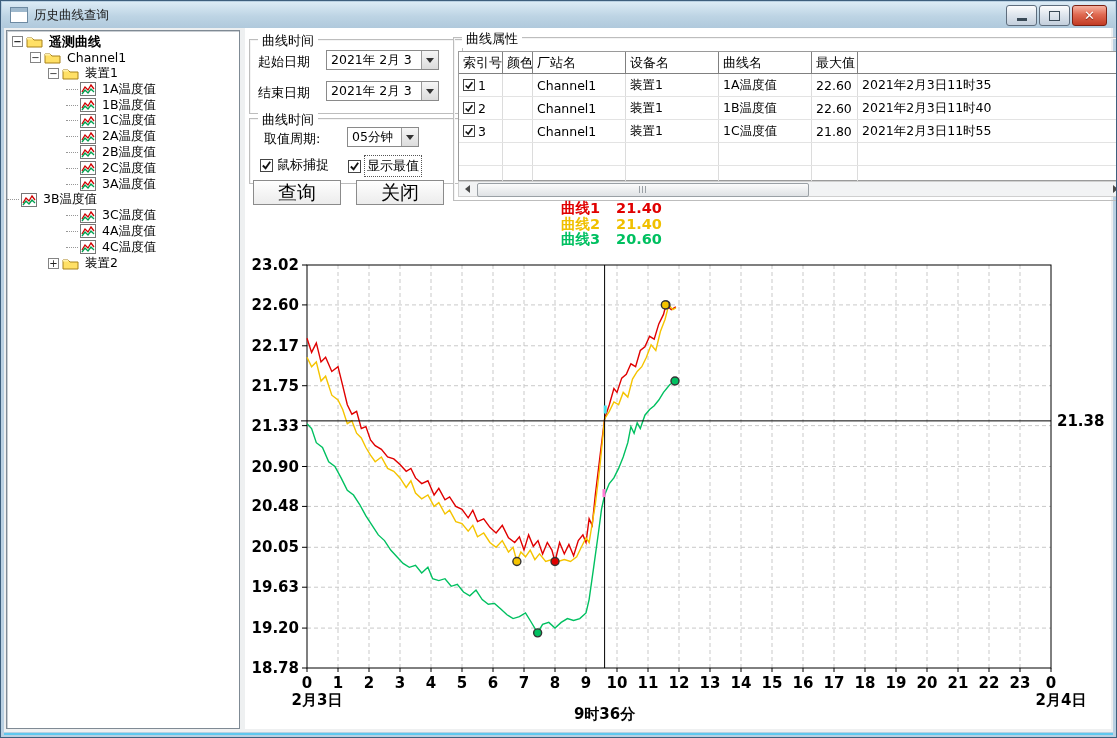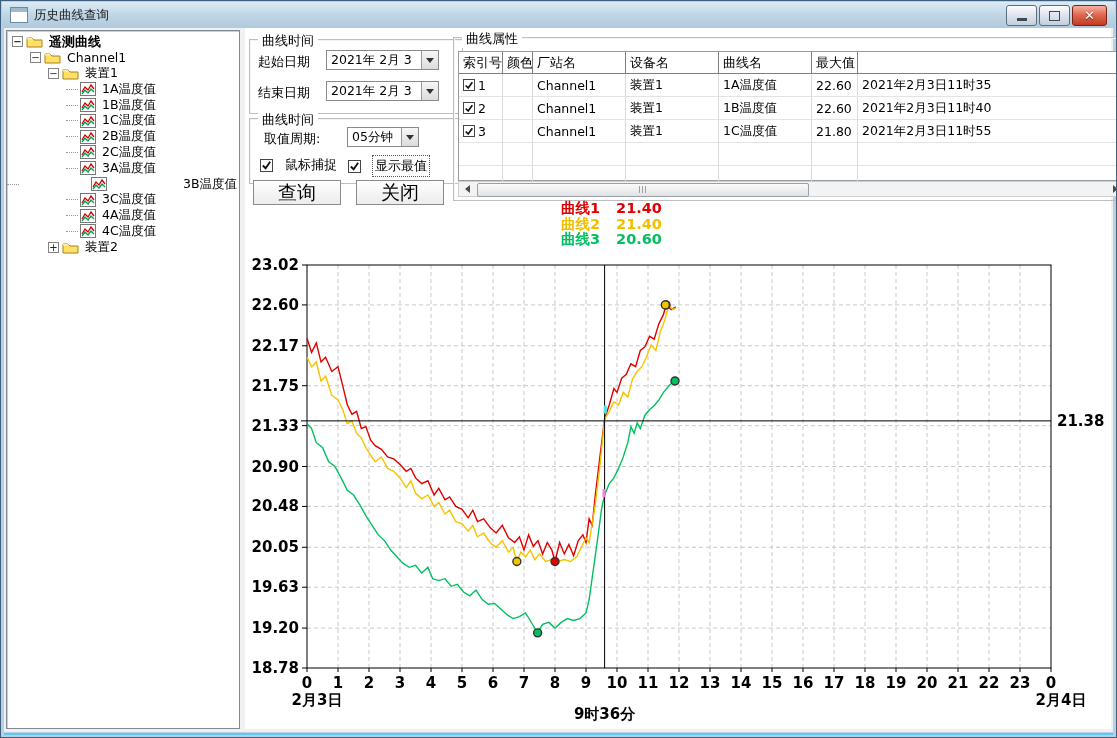--- a/index.html
+++ b/index.html
@@ -33,21 +33,21 @@
   .groupbox{position:absolute;border:1px solid #bdbdbd;box-shadow:1px 1px 0 #f4f4f4 inset;padding-left:16px;}
   .gb-title{position:absolute;top:-8px;left:8px;background:#fff;padding:0 4px;font-size:13px;color:#000;}
   .ctl-label{position:absolute;font-size:13px;color:#000;}
   .combo{position:absolute;height:20px;background:#fff;border:1px solid #8a8a8a;display:flex;align-items:center;box-sizing:border-box;}
   .combo .cv{flex:1;font-size:12.5px;padding-left:4px;white-space:nowrap;overflow:hidden;}
   .combo .cbtn{width:16px;align-self:stretch;background:linear-gradient(#f6f6f6,#dcdcdc);border-left:1px solid #9a9a9a;
     display:flex;align-items:center;justify-content:center;}
   .tri-down{width:0;height:0;border-left:4px solid transparent;border-right:4px solid transparent;border-top:5px solid #333;}
   .checkbox{width:13px;height:13px;background:#fff;border:1px solid #454545;box-sizing:border-box;display:flex;
     align-items:center;justify-content:center;flex:none;}
-  .check-wrap{position:absolute;display:flex;align-items:center;gap:12px;font-size:13px;}
+  .check-wrap{position:absolute;display:flex;align-items:center;gap:4px;font-size:13px;}
   .focus-dotted{outline:1px dotted #555;padding:1px 2px;}
   .btn{position:absolute;height:23px;background:linear-gradient(#fefefe,#ececec);border:1px solid #8b8b8b;
     font-size:19px;display:flex;align-items:center;justify-content:center;color:#000;}
   
   .tbl{position:absolute;left:4px;top:13px;right:4px;background:#fff;border:1px solid #9a9a9a;}
   .trow{display:flex;height:22px;align-items:stretch;}
   .trow.head{height:21px;border-bottom:1px solid #808080;}
   .tcell{font-size:12.5px;display:flex;align-items:center;padding-left:4px;box-sizing:border-box;
     border-right:1px solid #dcdcdc;overflow:hidden;white-space:nowrap;}
   .trow.head .tcell{border-right:1px solid #808080;font-size:13px;}
@@ -154,20 +154,31 @@
         </div>
         <div class="tree-row" style="padding-left: 59px;">
           <span class="stub"></span>
           <span class="ticon">
             <svg width="16" height="14">
               <rect x="0.5" y="0.5" width="15" height="13" fill="#fff" stroke="#777"></rect>
               <polyline points="2,10 5,5 8,8 11,3 14,7" fill="none" stroke="#d00000" stroke-width="1.3"></polyline>
               <polyline points="2,12 5,8 8,11 11,7 14,10" fill="none" stroke="#00a050" stroke-width="1.3"></polyline>
             </svg>
           </span>
+          <span class="tlabel">2A温度值</span>
+        </div>
+        <div class="tree-row" style="padding-left: 59px;">
+          <span class="stub"></span>
+          <span class="ticon">
+            <svg width="16" height="14">
+              <rect x="0.5" y="0.5" width="15" height="13" fill="#fff" stroke="#777"></rect>
+              <polyline points="2,10 5,5 8,8 11,3 14,7" fill="none" stroke="#d00000" stroke-width="1.3"></polyline>
+              <polyline points="2,12 5,8 8,11 11,7 14,10" fill="none" stroke="#00a050" stroke-width="1.3"></polyline>
+            </svg>
+          </span>
           <span class="tlabel">2B温度值</span>
         </div>
         <div class="tree-row" style="padding-left: 59px;">
           <span class="stub"></span>
           <span class="ticon">
             <svg width="16" height="14">
               <rect x="0.5" y="0.5" width="15" height="13" fill="#fff" stroke="#777"></rect>
               <polyline points="2,10 5,5 8,8 11,3 14,7" fill="none" stroke="#d00000" stroke-width="1.3"></polyline>
               <polyline points="2,12 5,8 8,11 11,7 14,10" fill="none" stroke="#00a050" stroke-width="1.3"></polyline>
             </svg>
@@ -178,21 +189,21 @@
           <span class="stub"></span>
           <span class="ticon">
             <svg width="16" height="14">
               <rect x="0.5" y="0.5" width="15" height="13" fill="#fff" stroke="#777"></rect>
               <polyline points="2,10 5,5 8,8 11,3 14,7" fill="none" stroke="#d00000" stroke-width="1.3"></polyline>
               <polyline points="2,12 5,8 8,11 11,7 14,10" fill="none" stroke="#00a050" stroke-width="1.3"></polyline>
             </svg>
           </span>
           <span class="tlabel">3A温度值</span>
         </div>
-        <div class="tree-row" style=" justify-content: space-between;">
+        <div class="tree-row" style="">
           <span class="stub"></span>
           <span class="ticon">
             <svg width="16" height="14">
               <rect x="0.5" y="0.5" width="15" height="13" fill="#fff" stroke="#777"></rect>
               <polyline points="2,10 5,5 8,8 11,3 14,7" fill="none" stroke="#d00000" stroke-width="1.3"></polyline>
               <polyline points="2,12 5,8 8,11 11,7 14,10" fill="none" stroke="#00a050" stroke-width="1.3"></polyline>
             </svg>
           </span>
           <span class="tlabel">3B温度值</span>
         </div>

